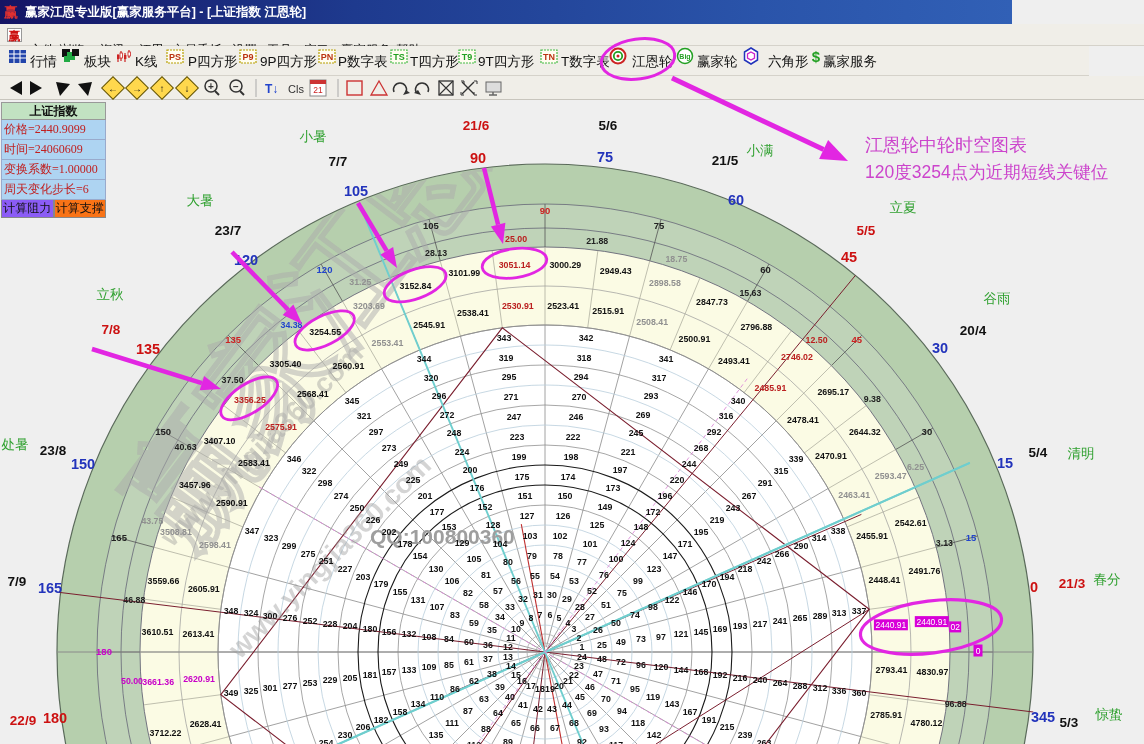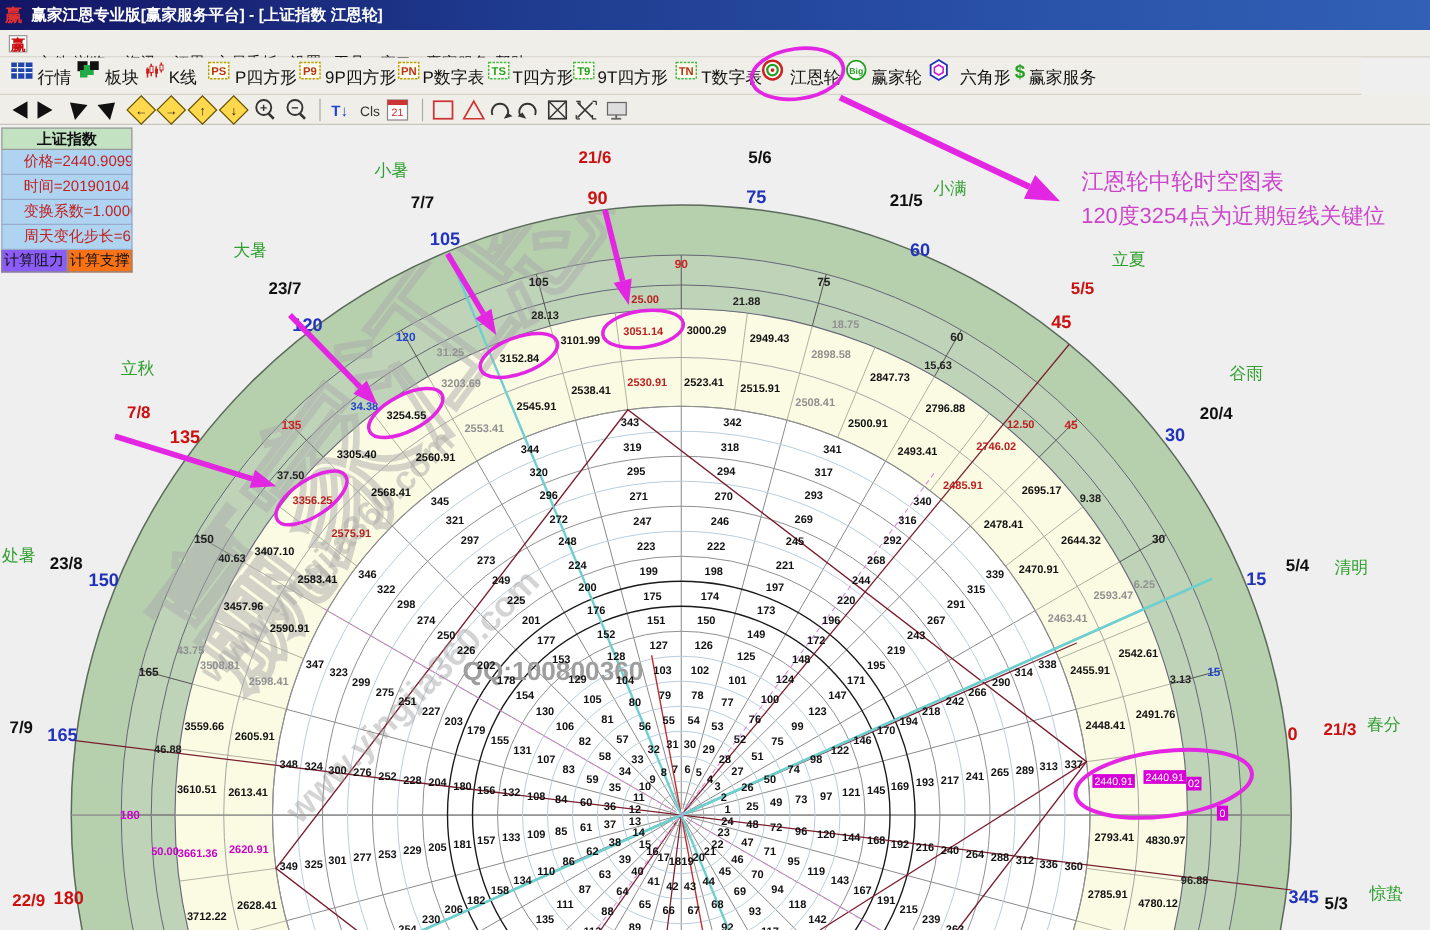--- a/index.html
+++ b/index.html
@@ -1,36 +1,36 @@
 <!DOCTYPE html>
 <html><head><meta charset="utf-8">
 <style>
 * { margin:0; padding:0; box-sizing:border-box; }
 body { width:1144px; height:744px; overflow:hidden; position:relative; background:#EFEFEF;
   font-family:"Liberation Sans", sans-serif; }
-#titlebar { position:absolute; left:0; top:0; width:1144px; height:24px; z-index:5;
+#titlebar { position:absolute; left:0; top:0; width:1012px; height:24px; z-index:5;
   background:linear-gradient(to right,#141464 0%,#1E3A8E 35%,#2A54AA 75%,#3160B6 100%);
   color:#fff; font-size:12.5px; font-weight:bold; line-height:24px; }
 #titlebar .ico { display:inline-block; color:#E03030;
   font-size:14px; line-height:14px; text-align:center; font-weight:bold; margin:0 7px 0 4px; vertical-align:-1px;}
 #menubar { position:absolute; left:0; top:24px; width:1144px; height:22px; z-index:5;
   background:#F0EEE8; border-bottom:1px solid #D5D2CA; }
 #menubar span { position:absolute; top:18px; font-size:12.5px; color:#111; }
 #menubar .mico { position:absolute; left:7px; top:4px; width:15px; height:14px; background:#fff;
   color:#CC1111; font-size:12px; line-height:14px; text-align:center; font-weight:bold; border:1px solid #999; }
 #toolbar1 { position:absolute; left:0; top:46px; width:1089px; height:30px; z-index:5;
   background:#F0EEE8; border-bottom:1px solid #D5D2CA; }
 #toolbar2 { position:absolute; left:0; top:76px; width:1144px; height:24px; z-index:5;
   background:#F0EEE8; border-bottom:1px solid #C8C5BD; }
 #chartsvg { position:absolute; left:0; top:0; z-index:8; }
-#panel { position:absolute; left:1px; top:102px; width:105px; z-index:9; font-size:12px; }
+#panel { position:absolute; left:1px; top:102px; width:105px; z-index:9; font-size:12px;font-family:Liberation Serif, serif; }
 #panel .hd { height:18px; background:#C2E2C2; border:1px solid #999; text-align:center;
   line-height:17px; color:#111; font-weight:bold; }
 #panel .row { height:20px; background:#AED4F2; border:1px solid #99AACC; border-top:none;
-  color:#C02020; line-height:18px; padding-left:17px; white-space:nowrap; overflow:hidden; }
+  color:#C02020; line-height:18px; padding-left:2px; white-space:nowrap; overflow:hidden; }
 #panel .btns { display:flex; height:18px; }
 #panel .btns div { flex:1; text-align:center; line-height:16px; border:1px solid #888; border-top:none; color:#111; }
 #panel .b1 { background:#8b5cf6; }
 #panel .b2 { background:#f97316; border-left:none; }
 </style></head>
 <body>
 <div id="titlebar"><span class="ico">赢</span>赢家江恩专业版[赢家服务平台] - [上证指数 江恩轮]</div>
 <div id="menubar">
     <span class="mico">赢</span>
     <span style="left:30px">文件</span>
@@ -734,19 +734,19 @@
 <line x1="92.0" y1="349.0" x2="201.9" y2="383.1" stroke="#E226E2" stroke-width="4.5"></line>
 <polygon points="221.0,389.0 204.1,375.9 199.7,390.2" fill="#E226E2"></polygon>
 <line x1="672.0" y1="78.0" x2="823.6" y2="149.5" stroke="#E226E2" stroke-width="5"></line>
 <polygon points="848.0,161.0 828.1,140.0 819.1,159.0" fill="#E226E2"></polygon>
 <text x="865.0" y="151.0" font-size="18" fill="#CC44CC" font-weight="normal" text-anchor="start" font-family="Liberation Sans, sans-serif">江恩轮中轮时空图表</text>
 <text x="865.0" y="178.0" font-size="17.5" fill="#CC44CC" font-weight="normal" text-anchor="start" font-family="Liberation Sans, sans-serif">120度3254点为近期短线关键位</text>
 </svg>
 <div id="panel">
   <div class="hd">上证指数</div>
   <div class="row">价格=2440.9099</div>
-  <div class="row">时间=20190104</div>
+  <div class="row">时间=24060609</div>
   <div class="row">变换系数=1.00000</div>
   <div class="row">周天变化步长=6</div>
   <div class="btns">
       <div class="b1">计算阻力</div>
       <div class="b2">计算支撑</div>
     </div>
 </div>
 </body></html>

